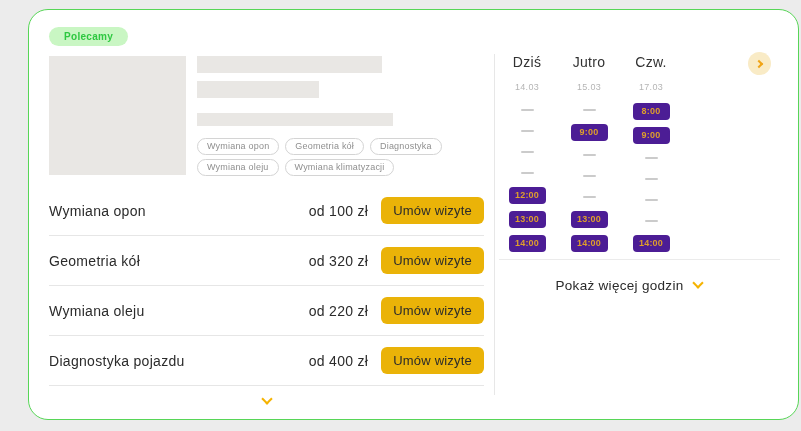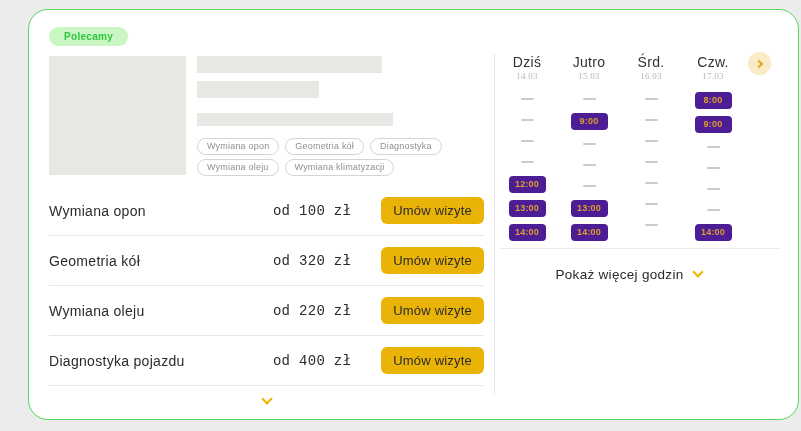--- a/index.html
+++ b/index.html
@@ -40,21 +40,21 @@
   .chip {
     border:1px solid #d4d4d4; border-radius:9px;
     color:#8f8f8f; font-size:9px; letter-spacing:.2px;
     padding:2px 9px 3px; white-space:nowrap;
   }
   .service-row {
     height:50px; display:flex; align-items:center;
     border-bottom:1px solid #e6e6e6;
   }
   .service-name { flex:1; font-size:14px; letter-spacing:.3px; color:#2b2b2b; }
-  .service-price { font-size:14px; letter-spacing:.3px; color:#2b2b2b; margin-right:30px;font-family:Liberation Mono, monospace; }
+  .service-price { font-size:14px; letter-spacing:.3px; color:#2b2b2b; margin-right:13px; }
   .book-btn {
     background:#eab308; border:none; border-radius:6px;
     font-family:"Liberation Sans", sans-serif;
     font-size:13px; letter-spacing:.2px; color:#2b2b2b;
     padding:6px 12px; cursor:pointer; white-space:nowrap;
   }
   .show-more {
     display:flex; align-items:center; justify-content:center; gap:10px;
     font-size:13.5px; letter-spacing:.3px; color:#2b2b2b;
     height:30px; cursor:pointer;
@@ -64,21 +64,21 @@
     border-right:2px solid #f5b301; border-bottom:2px solid #f5b301;
     transform:rotate(45deg); display:inline-block;
   }
   
   .divider-v { width:1px; background:#e7e7e7; margin:28px 4px 8px 10px; flex:none; }
   
   .right { flex:1; position:relative; padding-top:28px; }
   .day-columns { display:flex; }
   .day-col { width:56px; margin-right:6px; text-align:center; }
   .day-label { font-size:14px; letter-spacing:.3px; color:#323232; }
-  .day-date { font-size:9px; color:#b5b5b5; letter-spacing:.3px; margin-top:1px;font-family:Liberation Serif, serif; }
+  .day-date { font-size:9px; color:#b5b5b5; letter-spacing:.3px; margin-top:12px; }
   .slots { margin-top:7px; }
   .slot-pill-cell { height:24px; display:flex; align-items:center; justify-content:center; }
   .slot-dash-cell { height:21px; display:flex; align-items:center; justify-content:center; }
   .slot-pill {
     width:37px; height:17px; border-radius:4px;
     background:#4c1d95; color:#df9f2b;
     font-size:9px; font-weight:bold; letter-spacing:.2px;
     display:flex; align-items:center; justify-content:center;
     cursor:pointer;
   }
@@ -205,47 +205,20 @@
             </div>
             <div class="slot-pill-cell">
               <div class="slot-pill">13:00</div>
             </div>
             <div class="slot-pill-cell">
               <div class="slot-pill">14:00</div>
             </div>
           </div>
   </div>
         <div class="day-col">
-    <div class="day-label">Śrd.</div>
-    <div class="day-date">16.03</div>
-    <div class="slots">
-            <div class="slot-dash-cell">
-              <div class="slot-dash"></div>
-            </div>
-            <div class="slot-dash-cell">
-              <div class="slot-dash"></div>
-            </div>
-            <div class="slot-dash-cell">
-              <div class="slot-dash"></div>
-            </div>
-            <div class="slot-dash-cell">
-              <div class="slot-dash"></div>
-            </div>
-            <div class="slot-dash-cell">
-              <div class="slot-dash"></div>
-            </div>
-            <div class="slot-dash-cell">
-              <div class="slot-dash"></div>
-            </div>
-            <div class="slot-dash-cell">
-              <div class="slot-dash"></div>
-            </div>
-          </div>
-  </div>
-        <div class="day-col">
     <div class="day-label">Czw.</div>
     <div class="day-date">17.03</div>
     <div class="slots">
             <div class="slot-pill-cell">
               <div class="slot-pill">8:00</div>
             </div>
             <div class="slot-pill-cell">
               <div class="slot-pill">9:00</div>
             </div>
             <div class="slot-dash-cell">

